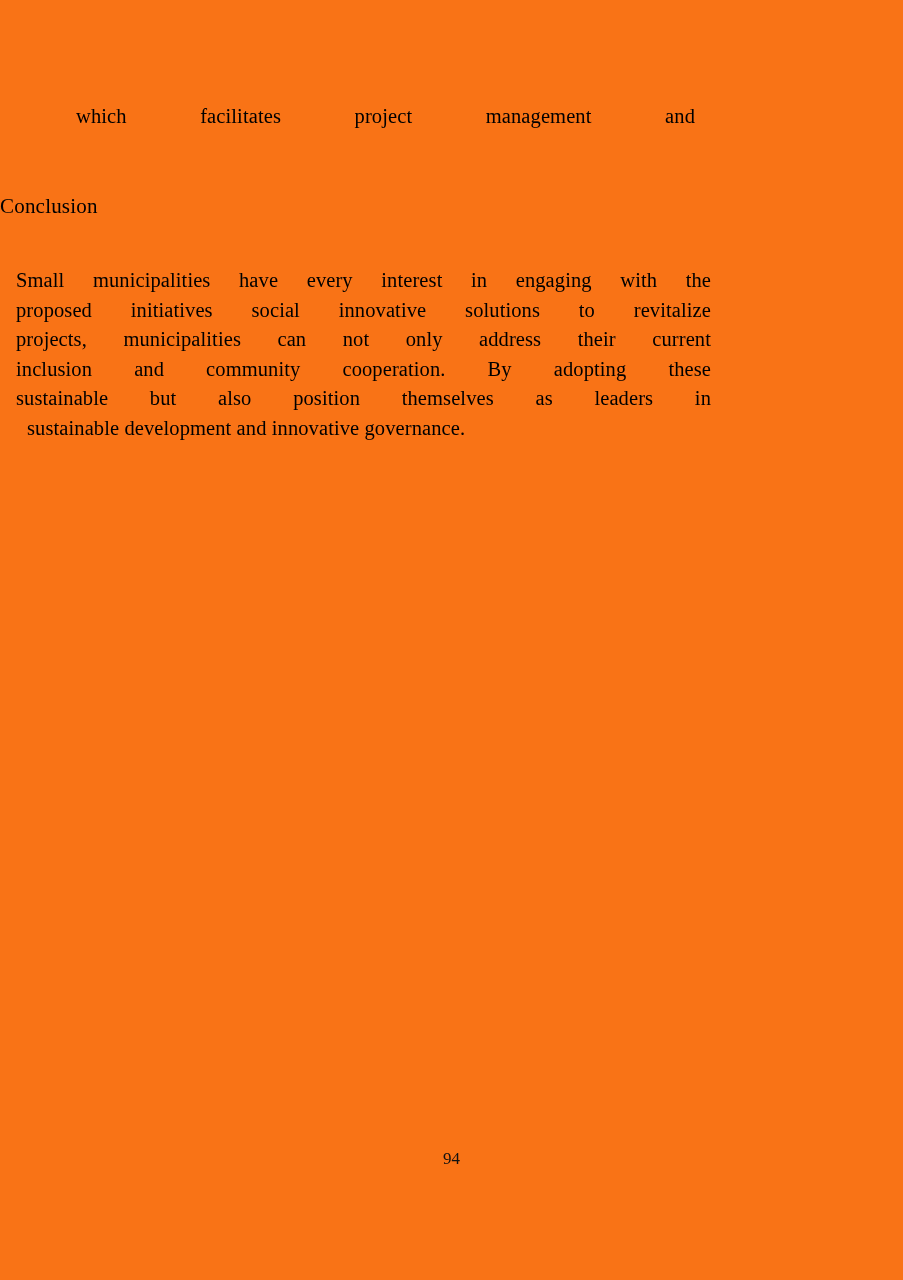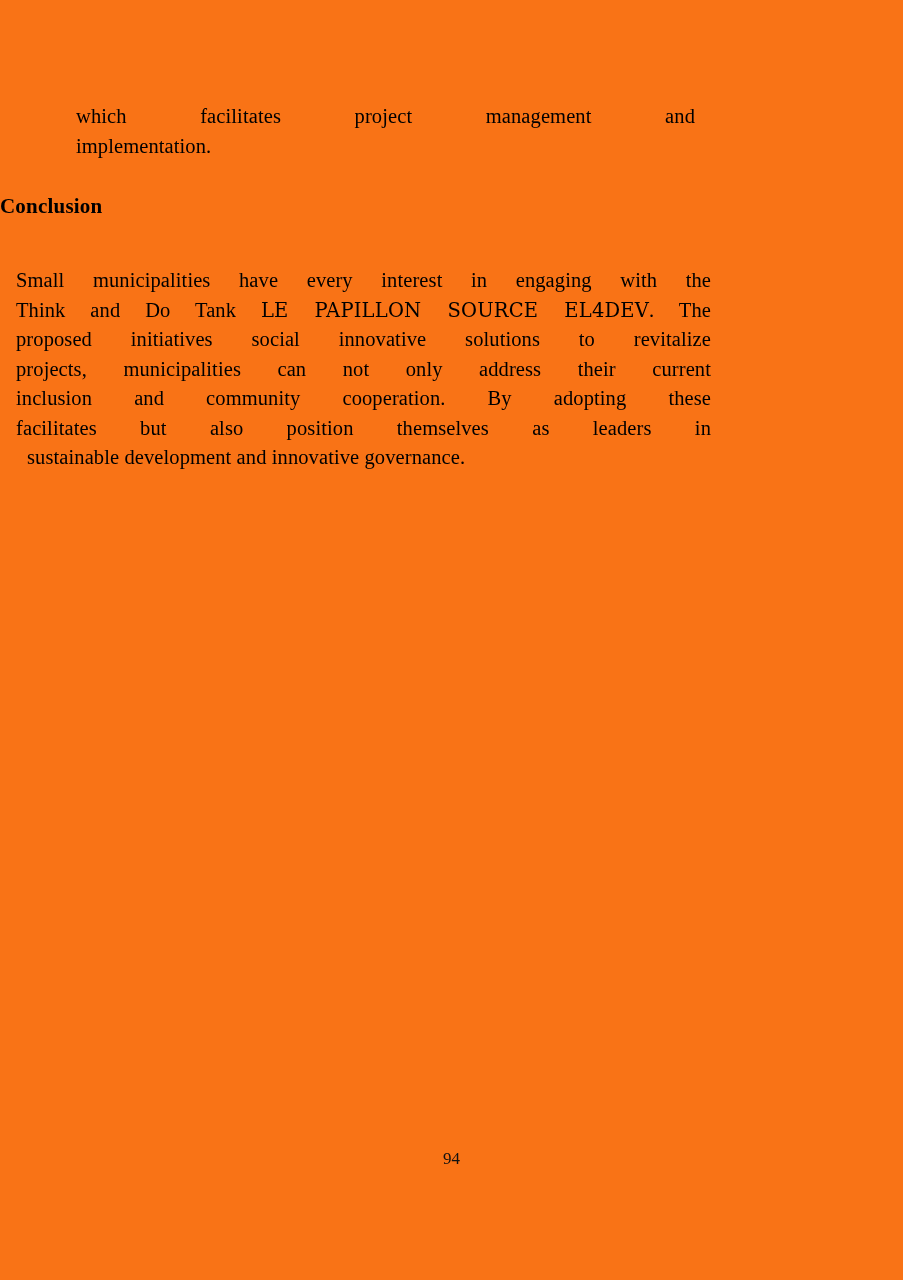--- a/index.html
+++ b/index.html
@@ -44,21 +44,21 @@
   }
 
   
   .heading {
     position: absolute;
     left: 0;
     top: 192px;
     width: 695px;
     margin: 0;
     font-family: "Liberation Serif", "DejaVu Serif", serif;
-    font-weight: bold;
+    font-weight: normal;
     font-size: 21px;
     line-height: 28px;
     letter-spacing: 0.2px;
     color: #000000;
   }
 
   
   .para-body {
     position: absolute;
     left: 0;
@@ -105,39 +105,37 @@
     color: #111111;
   }
 </style>
 </head>
 <body>
 
 <div class="page">
 
   <div class="para-continuation">
     <span class="line-just">which    facilitates    project    management    and</span>
-    <span class="line-last">implementation.</span>
   </div>
 
   <h2 class="heading">Conclusion</h2>
 
   <div class="para-body">
 
     <span class="line">Small municipalities have every interest in engaging with the</span>
 
-    <span class="line"><span>Think and Do Tank </span><span class="brandname">LE PAPILLON SOURCE EL4DEV</span><span>. The</span></span>
 
     <span class="line">proposed initiatives social innovative solutions to revitalize</span>
 
 
 
     <span class="line">projects, municipalities can not only address their current</span>
 
     <span class="line">inclusion and community cooperation. By adopting these</span>
 
-    <span class="line">facilitates but also position themselves as leaders in</span>
+    <span class="line">sustainable but also position themselves as leaders in</span>
 
     <span class="line last">sustainable development and innovative governance.</span>
   </div>
 
   <div class="page-number">94</div>
 
 </div>
 
 </body></html>

